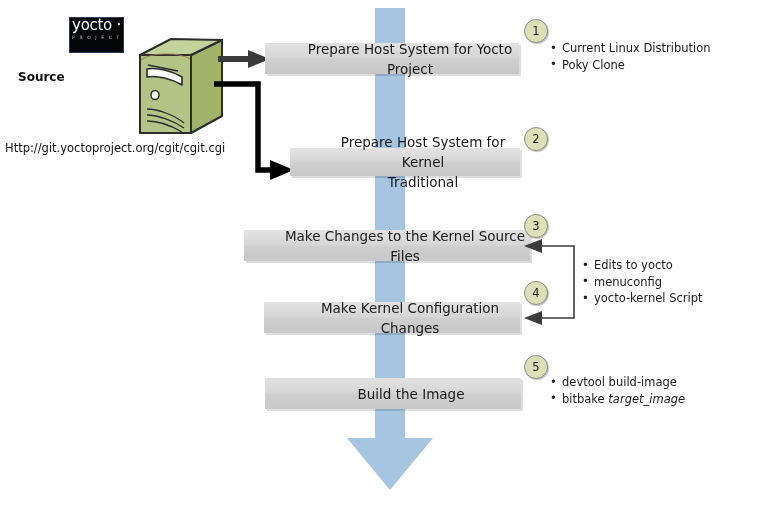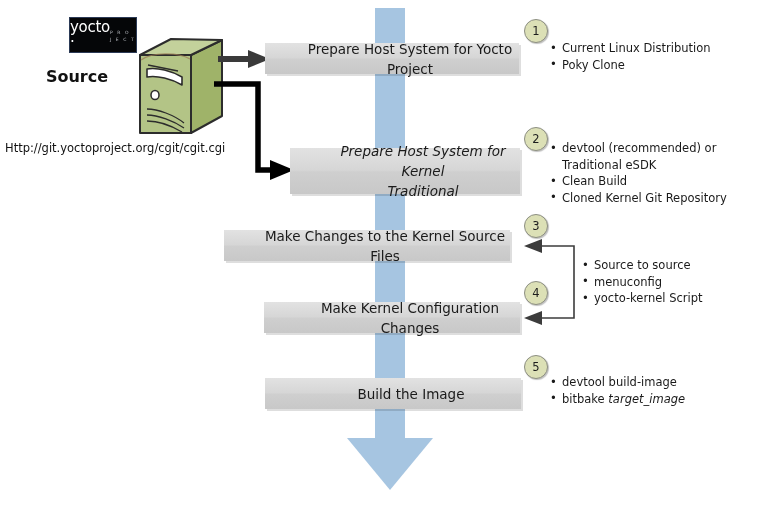--- a/index.html
+++ b/index.html
@@ -38,27 +38,27 @@
     height: 0;
     border-left: 43px solid transparent;
     border-right: 43px solid transparent;
     border-top: 52px solid #a6c5e1;
   }
 
   
   .yocto-logo {
     left: 69px;
     top: 17px;
-    width: 68px;
+    width: 55px;
     height: 36px;
     background: #050608;
     border: 1px solid #2b3a56;
     box-sizing: border-box;
     display: flex;
-    flex-direction: row;
+    flex-direction: column;
     align-items: center;
   }
   .yocto-word {
     color: #ffffff;
     font-size: 15px;
     line-height: 15px;
     letter-spacing: -0.3px;
     font-family: "DejaVu Sans", "Liberation Sans", sans-serif;
   }
   .yocto-sub {
@@ -67,22 +67,21 @@
     line-height: 7px;
     letter-spacing: 1.6px;
     margin-top: 1px;
   }
 
   
   .src-label {
     left: 18px;
     top: 66px;
     width: 118px;
-    text-align: center;
-    font-size: 16px;
+    font-size: 12px;
     font-weight: bold;
     line-height: 22px;
     color: #111111;
   }
   .src-url {
     left: 5px;
     top: 141px;
     font-size: 11.5px;
     color: #111111;
     white-space: nowrap;
@@ -99,22 +98,22 @@
     align-items: center;
     justify-content: center;
     text-align: center;
     font-size: 13.5px;
     color: #1a1a1a;
     box-sizing: border-box;
     line-height: 20px;
     padding-left: 36px;
   }
   .pbox-1 { left: 265px; top: 43px;  width: 254px; height: 31px; }
-  .pbox-2 { left: 290px; top: 148px; width: 230px; height: 46px; font-style: italic; }
-  .pbox-3 { left: 224px; top: 230px; width: 286px; height: 31px; }
+  .pbox-2 { left: 290px; top: 148px; width: 230px; height: 28px; }
+  .pbox-3 { left: 244px; top: 230px; width: 286px; height: 31px; }
   .pbox-4 { left: 264px; top: 302px; width: 256px; height: 31px; }
   .pbox-5 { left: 265px; top: 378px; width: 256px; height: 31px; }
 
   
   .step-circle {
     width: 24px;
     height: 24px;
     border-radius: 50%;
     background: #dce0b6;
     border: 1.5px solid #8d8f83;
@@ -250,29 +249,23 @@
   </div>
   <div class="abs step-circle circ-5">
     <span>5</span>
   </div>
 
   <div class="abs blist list-1">
     <div class="bitem">Current Linux Distribution</div>
     <div class="bitem">Poky Clone</div>
   </div>
 
-  <div class="abs blist list-2">
-    <div class="bitem">devtool (recommended) or</div>
-    <div class="bcont">Traditional eSDK</div>
-    <div class="bitem">Clean Build</div>
-    <div class="bitem">Cloned Kernel Git Repository</div>
-  </div>
 
   <div class="abs blist list-3">
-    <div class="bitem">Source to source</div>
+    <div class="bitem">Edits to yocto</div>
     <div class="bitem">menuconfig</div>
     <div class="bitem">yocto-kernel Script</div>
   </div>
 
   <div class="abs blist list-5">
     <div class="bitem">devtool build-image</div>
     <div class="bitem"><span>bitbake </span><span class="ital">target_image</span></div>
   </div>
 
 </div>

